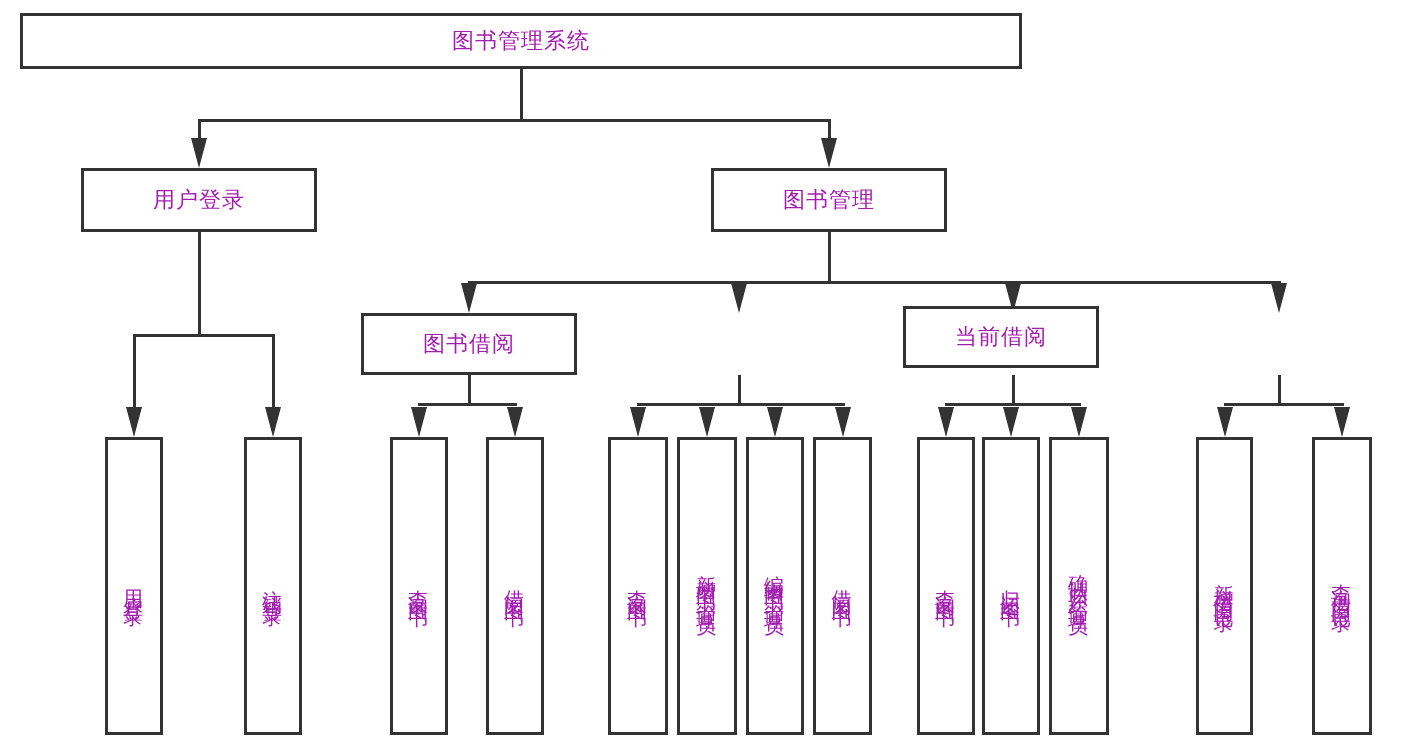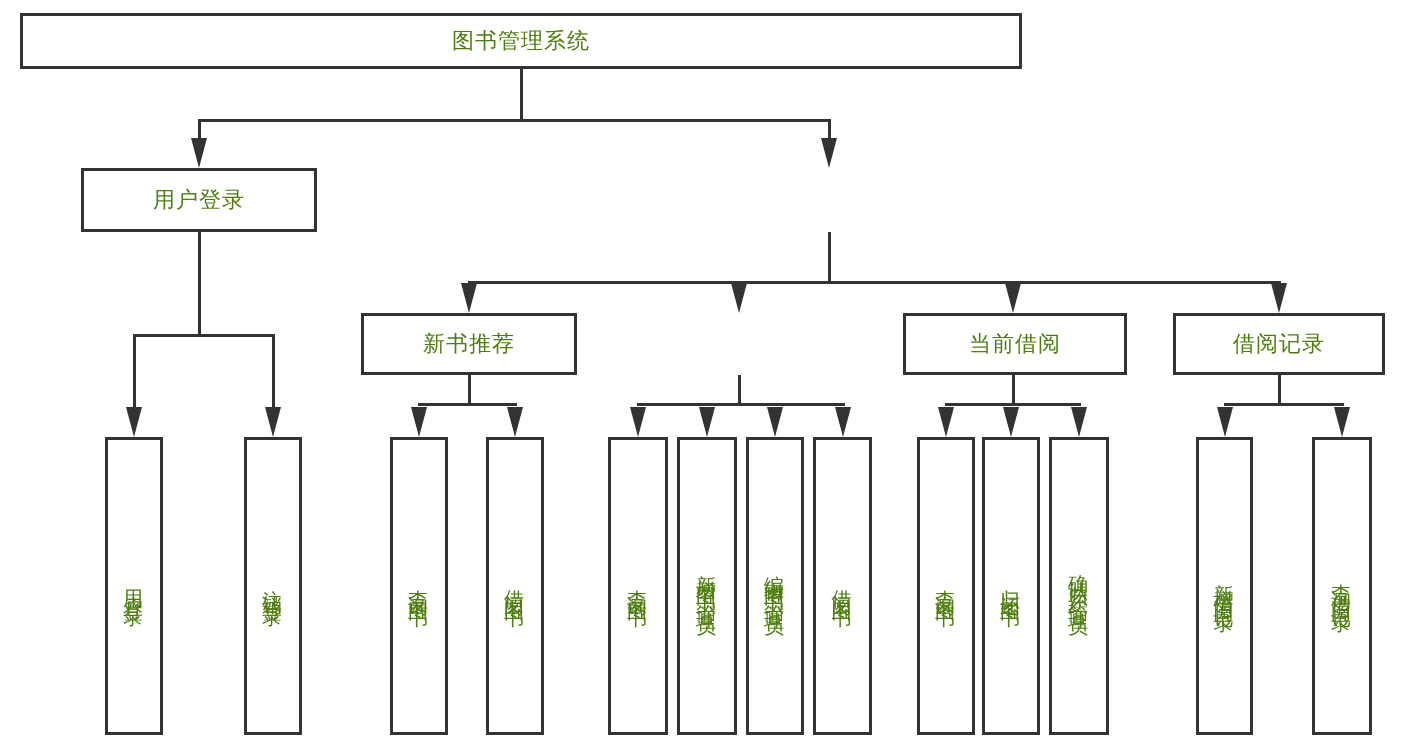--- a/index.html
+++ b/index.html
@@ -12,21 +12,21 @@
     overflow:hidden;
   }
   .box{
     position:absolute;
     border:3px solid #333333;
     background:#ffffff;
     display:flex;align-items:center;justify-content:center;
     box-sizing:border-box;
     font-size:22px;
     letter-spacing:1px;
-    color:#4d7c0f;
+    color:#a21caf;
   }
   .leaf{
     writing-mode:vertical-rl;
     text-orientation:mixed;
     font-size:20px;
     letter-spacing:6px;
   }
   .vline{position:absolute;width:3px;background:#333333;}
   .hline{position:absolute;height:3px;background:#333333;}
   .arrow{
@@ -56,43 +56,43 @@
   <div class="vline" style="left:520px;top:69px;height:51px"></div>
   <div class="hline" style="left:198px;top:119px;width:633px"></div>
   <div class="vline" style="left:198px;top:119px;height:26px"></div>
   <div class="arrow" style="left:191px;top:138px"></div>
   <div class="vline" style="left:828px;top:119px;height:26px"></div>
   <div class="arrow" style="left:821px;top:138px"></div>
 
   <div class="box" style="left:81px;top:168px;width:236px;height:64px">
     <span>用户登录</span>
   </div>
+  <div class="box" style="left:711px;top:168px;width:236px;height:64px">
+    <span>图书管理</span>
+  </div>
 
   <div class="vline" style="left:198px;top:232px;height:104px"></div>
   <div class="hline" style="left:133px;top:334px;width:142px"></div>
   <div class="vline" style="left:133px;top:334px;height:78px"></div>
   <div class="arrow" style="left:126px;top:407px"></div>
   <div class="vline" style="left:272px;top:334px;height:78px"></div>
   <div class="arrow" style="left:265px;top:407px"></div>
 
   <div class="vline" style="left:828px;top:232px;height:51px"></div>
   <div class="hline" style="left:468px;top:281px;width:813px"></div>
   <div class="arrow" style="left:461px;top:283px"></div>
   <div class="arrow" style="left:731px;top:283px"></div>
   <div class="arrow" style="left:1005px;top:283px"></div>
   <div class="arrow" style="left:1271px;top:283px"></div>
 
   <div class="box" style="left:361px;top:313px;width:216px;height:62px">
-    <span>新书推荐</span>
+    <span>图书借阅</span>
   </div>
-  <div class="box" style="left:903px;top:313px;width:224px;height:62px">
+  <div class="box" style="left:903px;top:306px;width:196px;height:62px">
     <span>当前借阅</span>
-  </div>
-  <div class="box" style="left:1173px;top:313px;width:212px;height:62px">
-    <span>借阅记录</span>
   </div>
 
   <div class="vline" style="left:468px;top:375px;height:31px"></div>
   <div class="hline" style="left:418px;top:403px;width:99px"></div>
   <div class="arrow" style="left:411px;top:407px"></div>
   <div class="arrow" style="left:507px;top:407px"></div>
 
   <div class="vline" style="left:738px;top:375px;height:31px"></div>
   <div class="hline" style="left:637px;top:403px;width:208px"></div>
   <div class="arrow" style="left:630px;top:407px"></div>

